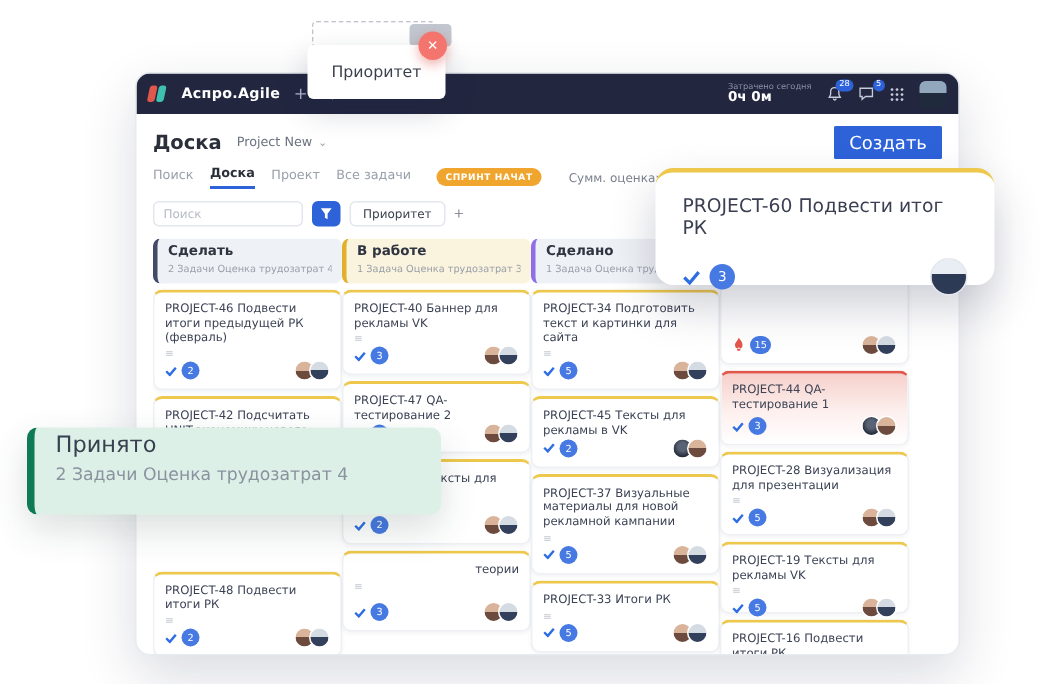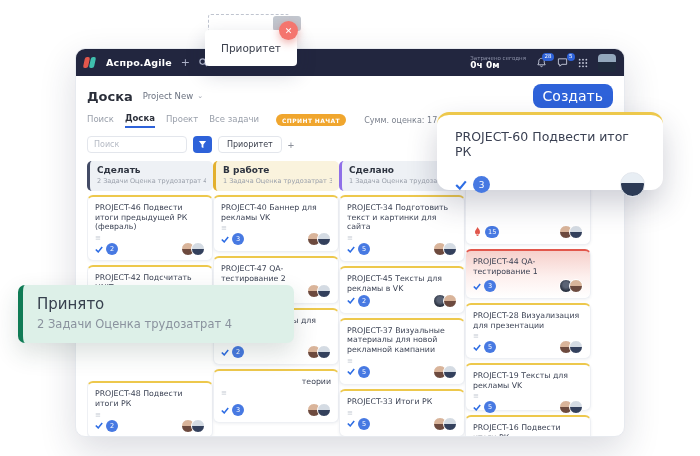--- a/index.html
+++ b/index.html
@@ -1,20 +1,20 @@
 <!DOCTYPE html>
 <html><head>
 <meta charset="utf-8">
 <style>
   * { margin:0; padding:0; box-sizing:border-box; }
   html,body { width:700px; height:456px; }
   body { background:#ffffff; font-family:"DejaVu Sans","Liberation Sans",sans-serif; position:relative; overflow:hidden; }
 
   
-  .window { position:absolute; left:75px; top:48px; width:550px; height:389px;
+  .window { position:absolute; left:90px; top:48px; width:550px; height:389px;
     background:#fff; border-radius:10px; border:1px solid #e7eaef;
     box-shadow:0 14px 36px rgba(30,38,70,.16); overflow:hidden; }
 
   
   .topbar { height:27px; background:#22263f; display:flex; align-items:center; padding:0 8px; gap:9px; }
   .logo { width:13px; height:11px; position:relative; flex:0 0 auto; }
   .logo i { position:absolute; top:0; width:5px; height:11px; border-radius:2px; transform:skewX(-12deg); }
   .logo i.l1 { left:0; background:#e2574c; }
   .logo i.l2 { left:6px; background:#3fbfae; }
   .brand { color:#fff; font-size:9.5px; font-weight:bold; letter-spacing:.2px; }
@@ -29,22 +29,22 @@
     font-size:5.5px; border-radius:6px; padding:1px 2.5px; line-height:1; }
   .tb-avatar { width:18px; height:18px; border-radius:4px;
     background:linear-gradient(180deg,#93a7bc 0 45%,#1f2a3d 45%); }
 
   
   .content { padding:8px 11px 0; height:362px; display:flex; flex-direction:column; }
   .row-title { display:flex; align-items:center; margin-bottom:4px; }
   .page-title { font-size:13px; font-weight:bold; color:#2b2f3a; margin-right:10px; }
   .proj { font-size:8.5px; color:#6b7280; display:flex; align-items:center; gap:4px; cursor:pointer; }
   .chev { font-size:7px; color:#9aa0ab; }
-  .btn-create { margin-left:auto; background:#2e62d9; color:#fff; font-size:14px; border:none;
-    border-radius:8px; padding:4px 10px; cursor:pointer; font-family:inherit; }
+  .btn-create { margin-left:auto; background:#2e62d9; color:#fff; font-size:12px; border:none;
+    border-radius:1px; padding:4px 10px; cursor:pointer; font-family:inherit; }
   .row-tabs { display:flex; align-items:center; gap:11px; height:16px; margin-bottom:5px; }
   .tab { font-size:8.5px; color:#9aa0ab; padding-bottom:3px; cursor:pointer; }
   .tab.active { color:#2b2f3a; font-weight:bold; border-bottom:2px solid #2e62d9; }
   .sprint-badge { background:#f0a62e; color:#fff; font-size:6px; font-weight:bold; letter-spacing:.4px;
     border-radius:7px; padding:2.5px 6px; margin-left:6px; }
   .summary { font-size:8px; color:#7c828e; margin-left:7px; display:flex; align-items:center; gap:3px; }
   .info-ic { color:#b3b8c2; font-size:8px; }
   .row-toolbar { display:flex; align-items:center; gap:6px; margin:3px 0 8px; }
   .search { width:100px; height:17px; border:1px solid #e3e6ec; border-radius:4px; font-size:8px;
     padding:0 6px; color:#333; font-family:inherit; }
@@ -91,21 +91,21 @@
     border-radius:12px; border-top:3px solid #edc84c; box-shadow:0 14px 30px rgba(30,38,70,.22);
     padding:14px 18px 12px; z-index:30; }
   .drag-card .dttl { font-size:12.5px; color:#3a4052; }
   .drag-card .dfoot { display:flex; align-items:center; gap:6px; margin-top:13px; }
   .drag-card .ebadge { min-width:17px; height:17px; font-size:9px; border-radius:9px; }
   .drag-av { margin-left:auto; width:25px; height:25px; border-radius:50%;
     background:linear-gradient(180deg,#e8eef4 0 42%,#2c3a55 42%); border:1px solid #e4e8ee; }
 
   .accepted { position:absolute; left:18px; top:285px; width:276px; height:58px; background:#ddf0e8;
     border-left:5px solid #0f7b55; border-radius:7px; box-shadow:0 10px 24px rgba(30,60,50,.16);
-    padding:10px 14px; z-index:30; }
+    padding:2px 14px; z-index:30; }
   .accepted .at { font-size:15px; color:#37404e; }
   .accepted .as { font-size:11.5px; color:#8a929e; margin-top:4px; }
 
   .tooltip-wrap { position:absolute; left:205px; top:14px; z-index:40; }
   .dash-box { position:absolute; left:3px; top:0; width:82px; height:18px;
     border:1px dashed #bfc4cf; border-radius:3px; }
   .gray-chip { position:absolute; left:68px; top:2px; width:28px; height:15px;
     background:#c2c7cf; border-radius:3px; }
   .tip { position:absolute; left:0; top:16px; width:92px; height:36px; background:#fff;
     border-radius:4px; box-shadow:0 8px 20px rgba(30,38,70,.20); display:flex;

